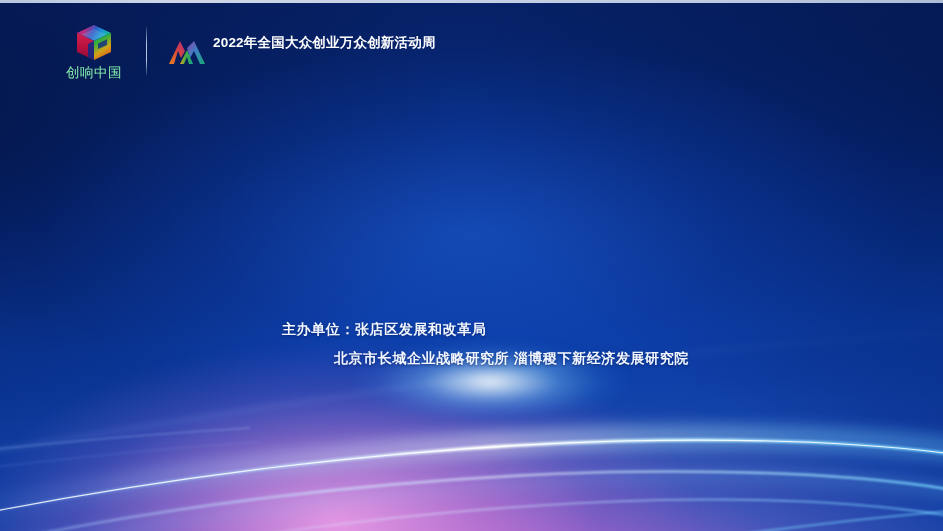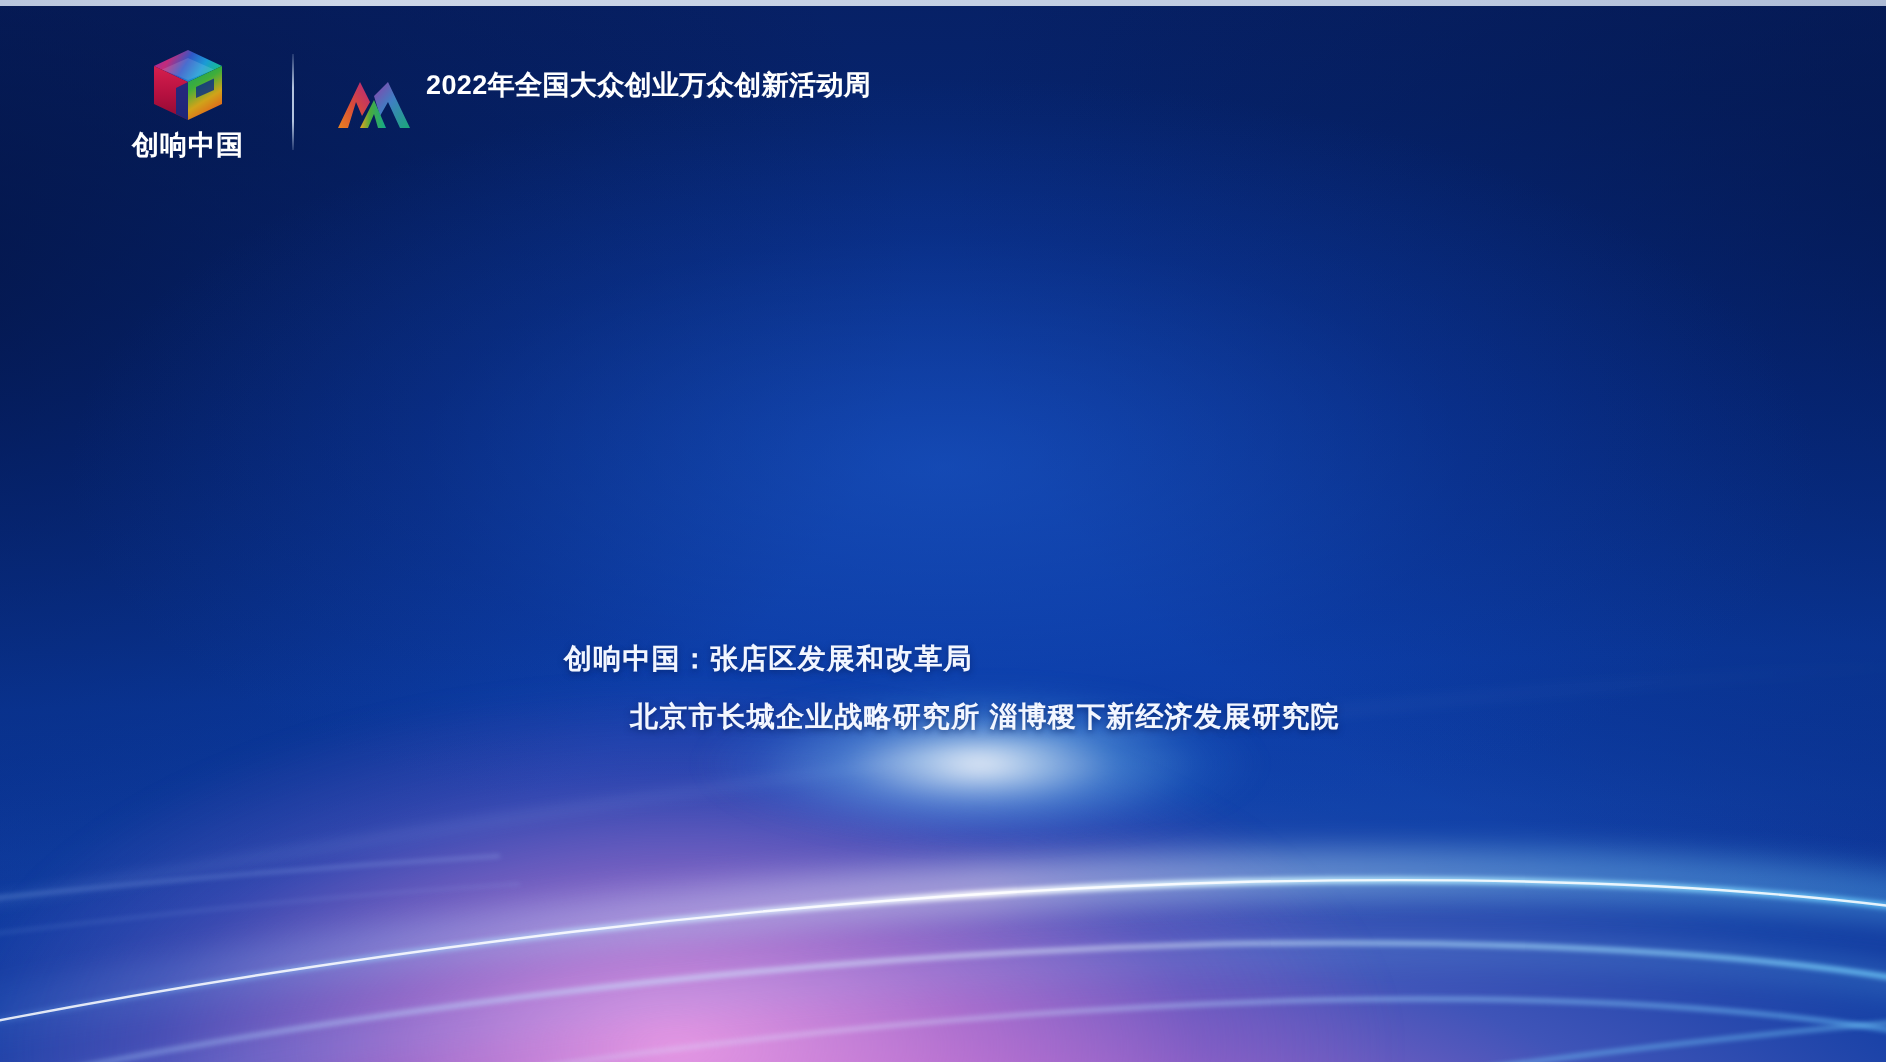--- a/index.html
+++ b/index.html
@@ -103,22 +103,22 @@
     width: 72px;
   }
   .cube {
     width: 40px;
     height: 40px;
     position: relative;
   }
   .cube svg { display: block; }
   .logo-left-word {
     font-size: 13.5px;
-    font-weight: 700;
-    color: #ffffff;
+    font-weight: 400;
+    color: #86efac;
     letter-spacing: 0.5px;
     line-height: 1;
     white-space: nowrap;
   }
   .logo-divider {
     width: 1px;
     height: 48px;
     background: linear-gradient(180deg, rgba(200,215,240,0.15) 0%, rgba(210,225,245,0.85) 35%, rgba(210,225,245,0.85) 70%, rgba(200,215,240,0.15) 100%);
     margin: 0 4px;
   }
@@ -175,21 +175,21 @@
   .org-line {
     font-size: 14px;
     font-weight: 700;
     letter-spacing: 0.6px;
     line-height: 1.05;
     white-space: nowrap;
     text-shadow: 0 1px 3px rgba(4,22,76,0.55);
   }
   .org-line-2 {
     margin-top: 14px;
-    margin-left: 33px;
+    margin-left: 52px;
   }
 </style>
 </head>
 <body>
 
 <div id="stage">
 
   <div class="bg-base"></div>
   <div class="bg-top"></div>
   <div class="bg-vignette-l"></div>
@@ -333,17 +333,17 @@
 
           <path d="M17 28 L24 14 L30 28 L26 28 L24 21 L21 28 Z" fill="url(#peakBase)"></path>
         </svg>
       </div>
       <div class="logo-right-word">2022年全国大众创业万众创新活动周</div>
     </div>
   </div>
 
 
   <div class="org-wrap">
-    <div class="org-line org-line-1">创响中国：张店区发展和改革局</div>
+    <div class="org-line org-line-1">主办单位：张店区发展和改革局</div>
     <div class="org-line org-line-2">北京市长城企业战略研究所 淄博稷下新经济发展研究院</div>
   </div>
 
 </div>
 
 </body></html>

